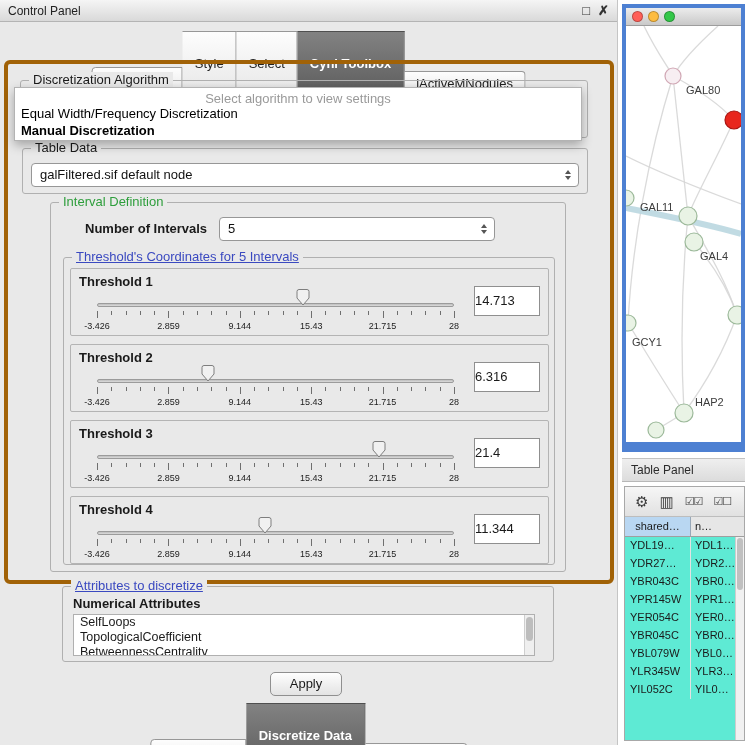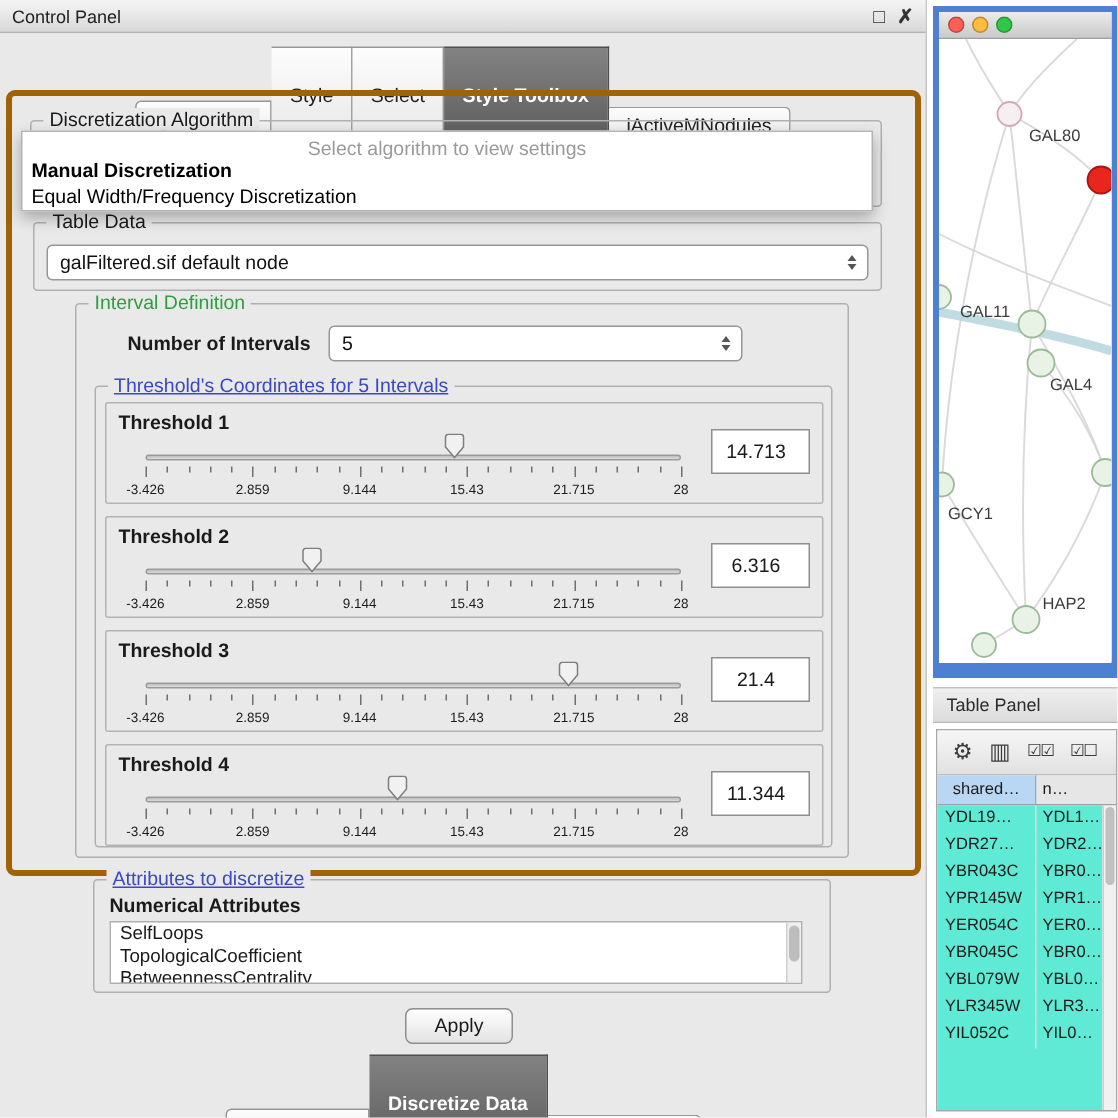--- a/index.html
+++ b/index.html
@@ -71,21 +71,21 @@
   .slider-zone { position:absolute; left:26px; top:0; width:357px; height:100%; }
   .track { position:absolute; left:0; right:0; top:34px; height:4px;
     background:linear-gradient(#bdbdbd,#dcdcdc); border:1px solid #9b9b9b; border-radius:3px; }
   .thumb { position:absolute; top:20px; width:14px; height:17px; transform:translateX(-50%); }
   .ticks { position:absolute; left:0; right:0; top:42px; height:9px; }
   .ticks i { position:absolute; top:0; width:1px; height:4px; background:#6f6f6f; }
   .ticks i.major { height:7px; }
   .ticklabels { position:absolute; left:0; right:0; top:52px; height:11px; }
   .ticklabels span { position:absolute; transform:translateX(-50%); font-size:9px; color:#1c1c1c; white-space:nowrap; }
   .valbox { position:absolute; right:8px; top:17px; width:66px; height:30px;
-    background:#fff; border:1px solid #8f8f8f; line-height:28px; text-align:center;
+    background:#fff; border:1px solid #8f8f8f; line-height:28px; text-align:left;
     padding-right:6px; font-size:13px; }
 
   #attributes-group { left:54px; top:522px; width:492px; height:76px; }
   #attr-title { position:absolute; left:10px; top:9px; font-weight:bold; }
   #attr-list { position:absolute; left:10px; top:27px; width:462px; height:42px;
     background:#fff; border:1px solid #b0b0b0; overflow:hidden; }
   .attr-item { height:15px; line-height:15px; padding-left:6px; font-size:12.5px; }
   #attr-scroll { position:absolute; right:0; top:0; bottom:0; width:10px;
     background:#efefef; border-left:1px solid #cfcfcf; }
   #attr-scroll .sthumb { position:absolute; left:1px; right:1px; top:2px; height:24px;
@@ -155,43 +155,43 @@
       </svg>
       <span>Network</span>
     </div>
     <div class="tab">
       <span>Style</span>
     </div>
     <div class="tab">
       <span>Select</span>
     </div>
     <div class="tab selected">
-      <span>Style Toolbox</span>
+      <span>Cyni Toolbox</span>
     </div>
     <div class="tab">
       <span>jActiveMNodules</span>
     </div>
   </div>
 
   <div id="main-panel">
 
     <div class="group" id="algo-group">
       <span class="gtitle">Discretization Algorithm</span>
       <div class="combo" id="algo-combo">
         <span class="arrows">
             <i class="up"></i>
             <i class="dn"></i>
           </span>
       </div>
     </div>
 
     <div id="algo-popup">
       <div class="prompt">Select algorithm to view settings</div>
+      <div class="opt">Equal Width/Frequency Discretization</div>
       <div class="opt first">Manual Discretization</div>
-      <div class="opt">Equal Width/Frequency Discretization</div>
     </div>
 
     <div class="group" id="tabledata-group">
       <span class="gtitle">Table Data</span>
       <div class="combo" id="tabledata-combo">
         <span>galFiltered.sif default node</span>
         <span class="arrows">
             <i class="up"></i>
             <i class="dn"></i>
           </span>

